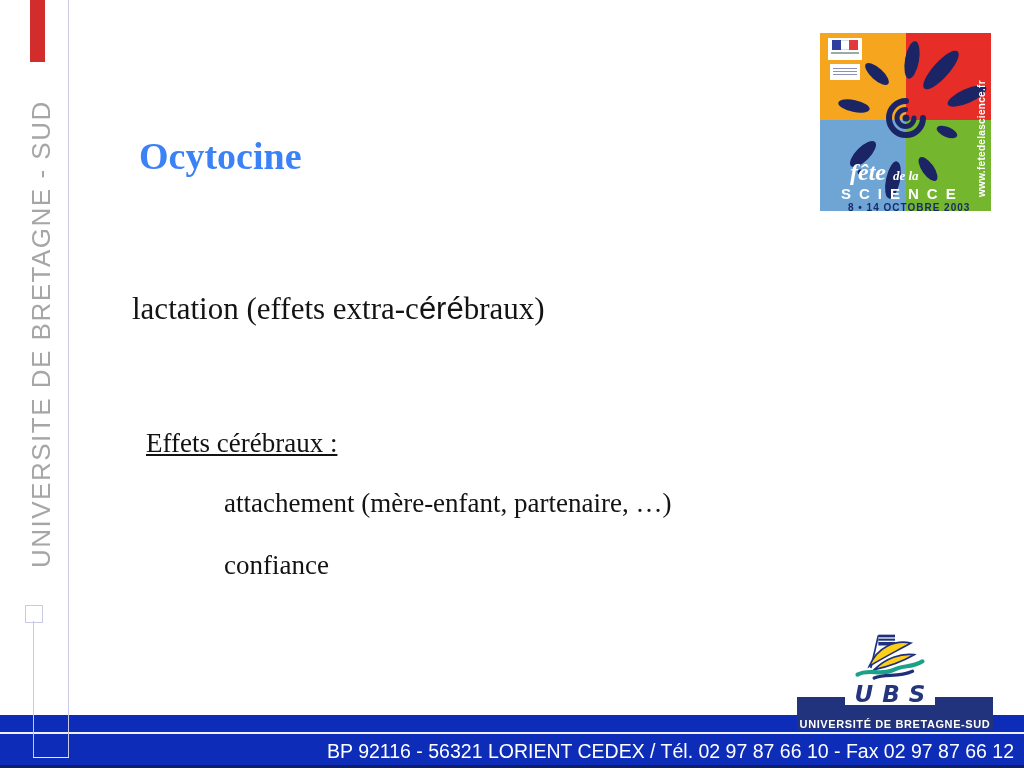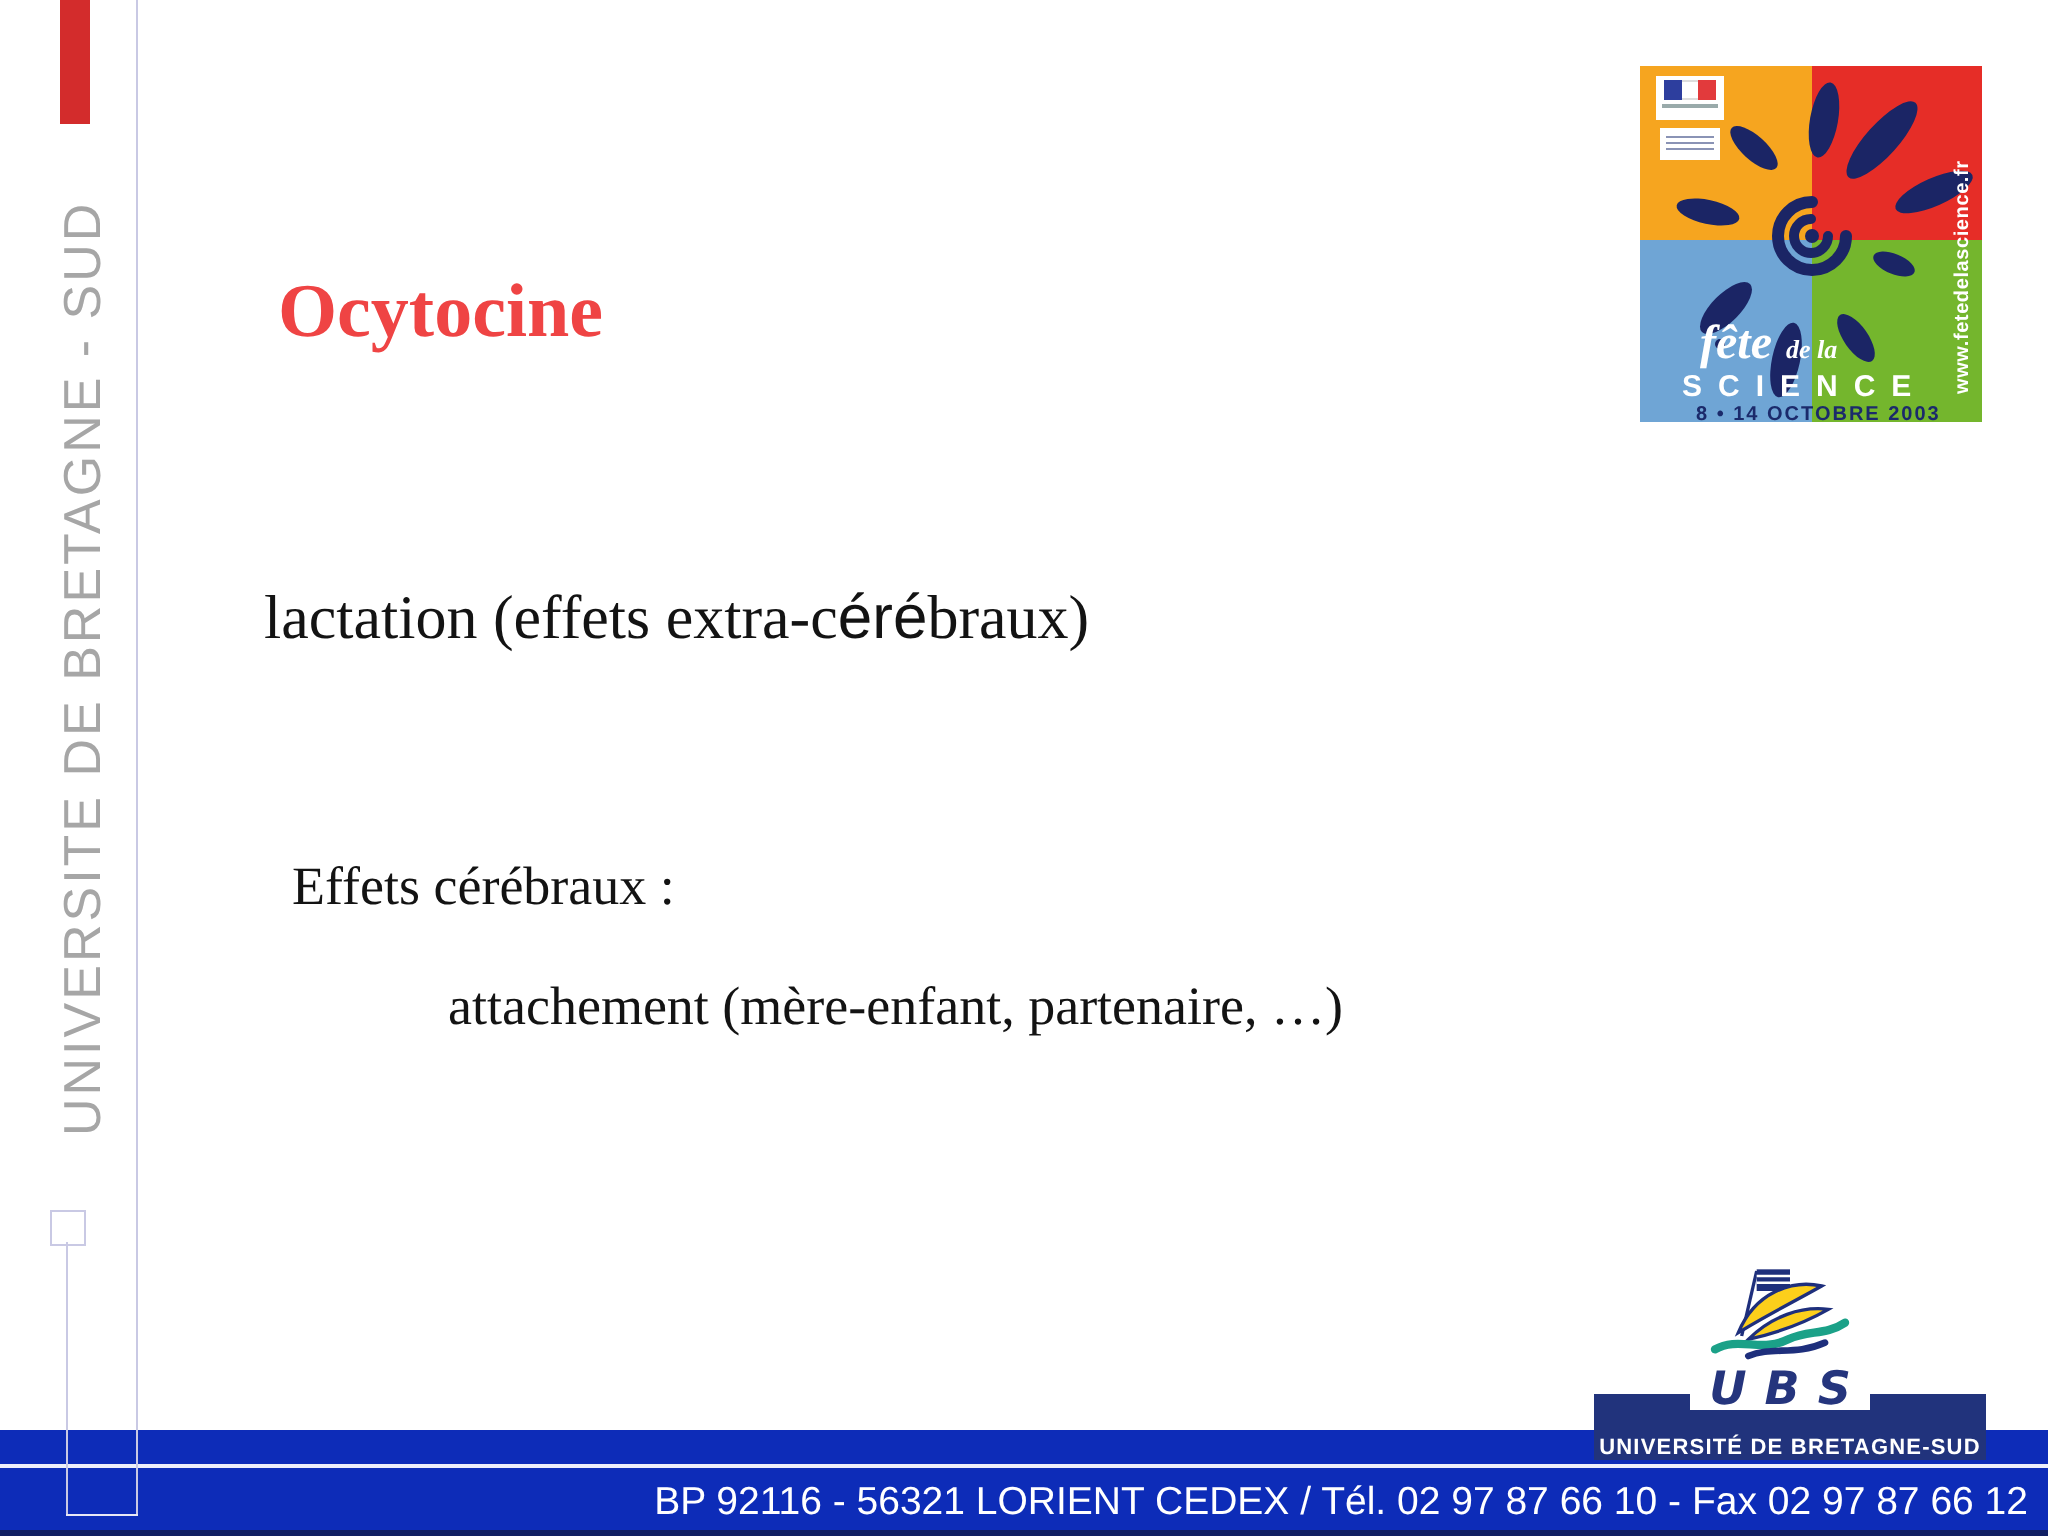--- a/index.html
+++ b/index.html
@@ -10,24 +10,24 @@
   .red-bar{position:absolute;left:30px;top:0;width:15px;height:62px;background:#d32c2c;z-index:9;}
   .rail-line-main{position:absolute;left:68px;top:0;width:1px;height:757px;background:#c9c9e4;z-index:8;}
   .rail-square{position:absolute;left:25px;top:605px;width:16px;height:16px;border:1px solid #c9c9e4;background:transparent;z-index:8;}
   .rail-line-lower{position:absolute;left:33px;top:621px;width:1px;height:136px;background:#c9c9e4;z-index:8;}
   .vertical-label{position:absolute;left:26px;top:568px;width:470px;height:32px;
     transform:rotate(-90deg);transform-origin:0 0;
     font-family:"Liberation Sans",sans-serif;font-size:26px;letter-spacing:1.5px;
     color:#a6a6a6;white-space:nowrap;z-index:2;}
 
   
-  .title{position:absolute;left:139px;top:134px;font-size:38px;font-weight:bold;color:#ef4444;margin:0;}
+  .title{position:absolute;left:139px;top:134px;font-size:38px;font-weight:bold;color:#3b82f6;margin:0;}
   .body-par{position:absolute;left:132px;top:243px;font-size:31px;line-height:44px;color:#131313;margin:0;}
   .alt-font{font-family:"Liberation Sans",sans-serif;}
-  .effects-heading{position:absolute;left:146px;top:428px;font-size:27px;color:#131313;margin:0;}
+  .effects-heading{position:absolute;left:146px;top:428px;font-size:27px;color:#131313;margin:0;text-decoration:underline;}
   .effect-item1{position:absolute;left:224px;top:488px;font-size:27px;color:#131313;margin:0;}
   .effect-item2{position:absolute;left:224px;top:550px;font-size:27px;color:#131313;margin:0;}
 
   
   .fds{position:absolute;left:820px;top:33px;width:171px;height:178px;z-index:3;}
   .fds .q{position:absolute;}
   .fds .tl{left:0;top:0;width:86px;height:87px;background:#f6a51f;}
   .fds .tr{left:86px;top:0;width:85px;height:87px;background:#e62d27;}
   .fds .bl{left:0;top:87px;width:86px;height:91px;background:#6fa5d5;}
   .fds .br{left:86px;top:87px;width:85px;height:91px;background:#74b62d;}
@@ -77,20 +77,21 @@
   <div class="rail-square"></div>
   <div class="rail-line-lower"></div>
   <div class="vertical-label">UNIVERSITE DE BRETAGNE - SUD</div>
 
   <h1 class="title">Ocytocine</h1>
 
   <p class="body-par"><br><span>lactation (effets extra-c</span><span class="alt-font">éré</span><span>braux)</span></p>
 
   <p class="effects-heading">Effets cérébraux :</p>
   <p class="effect-item1">attachement (mère-enfant, partenaire, …)</p>
+  <p class="effect-item2">confiance</p>
 
   <div class="fds">
     <div class="q tl"></div>
     <div class="q tr"></div>
     <div class="q bl"></div>
     <div class="q br"></div>
 
     <svg class="sun" width="171" height="178" viewBox="0 0 171 178">
       <g fill="#1b2565">
         <ellipse cx="121" cy="37" rx="25" ry="8" transform="rotate(-48 121 37)"></ellipse>

